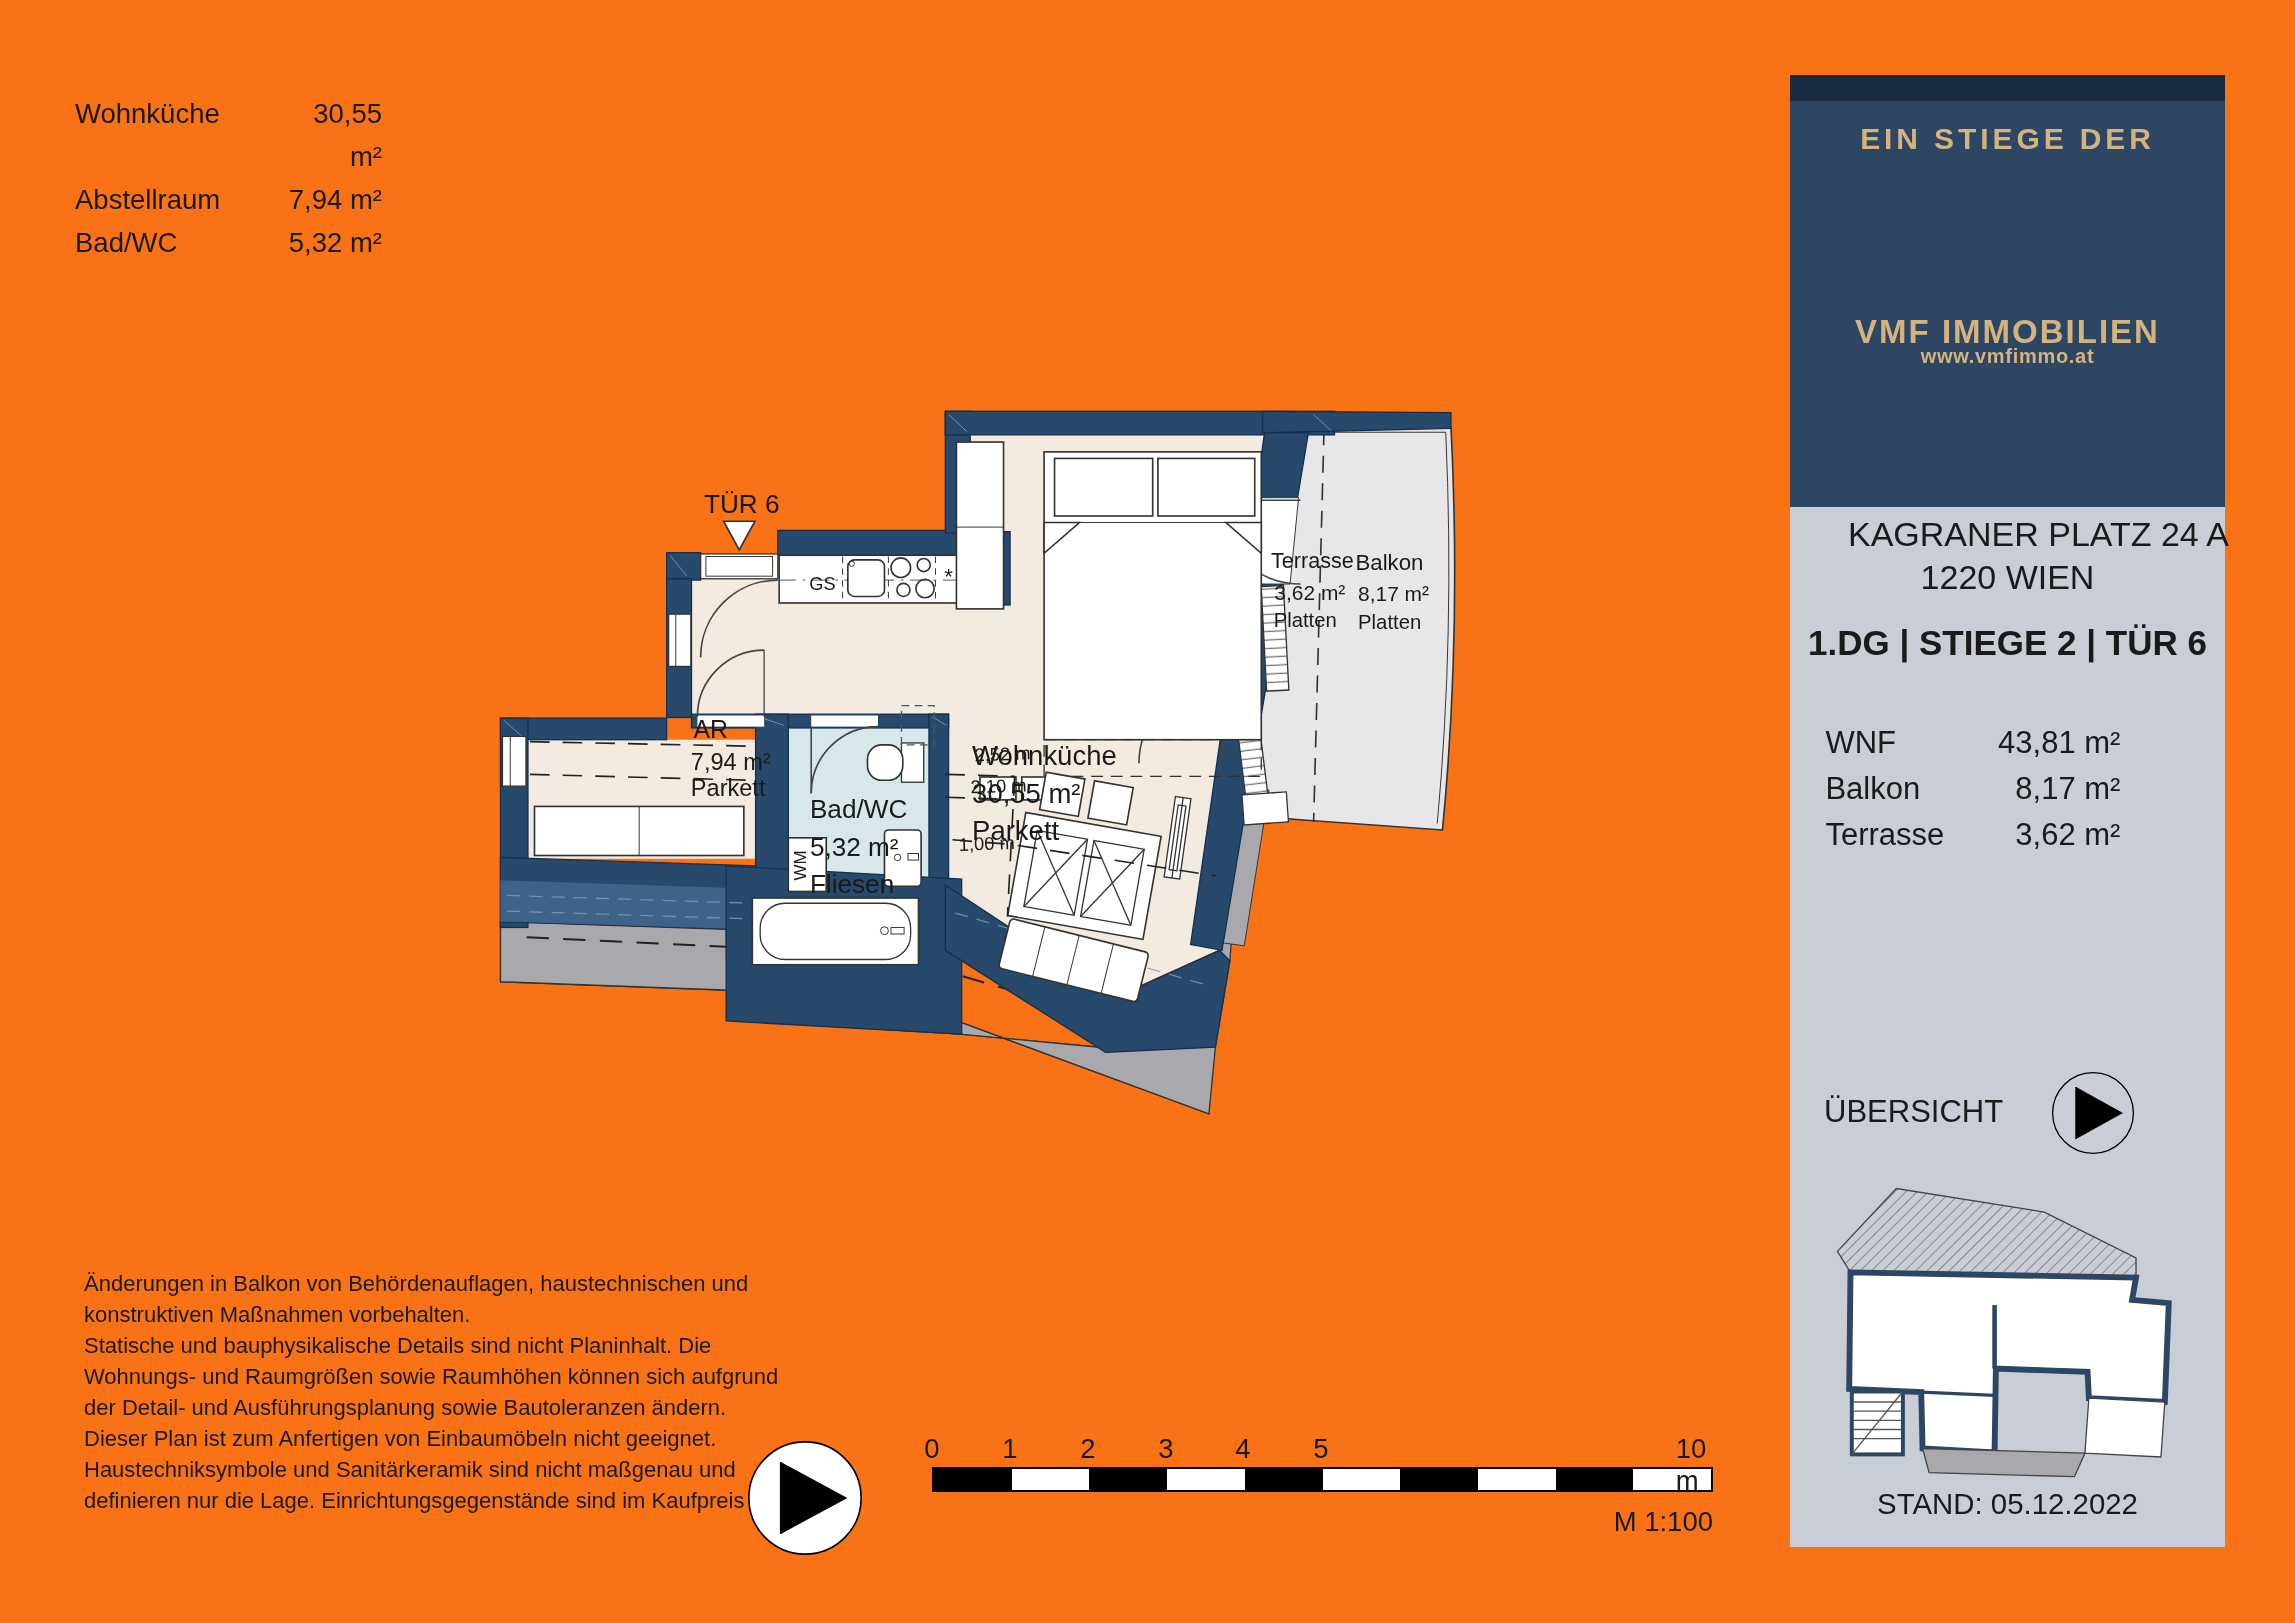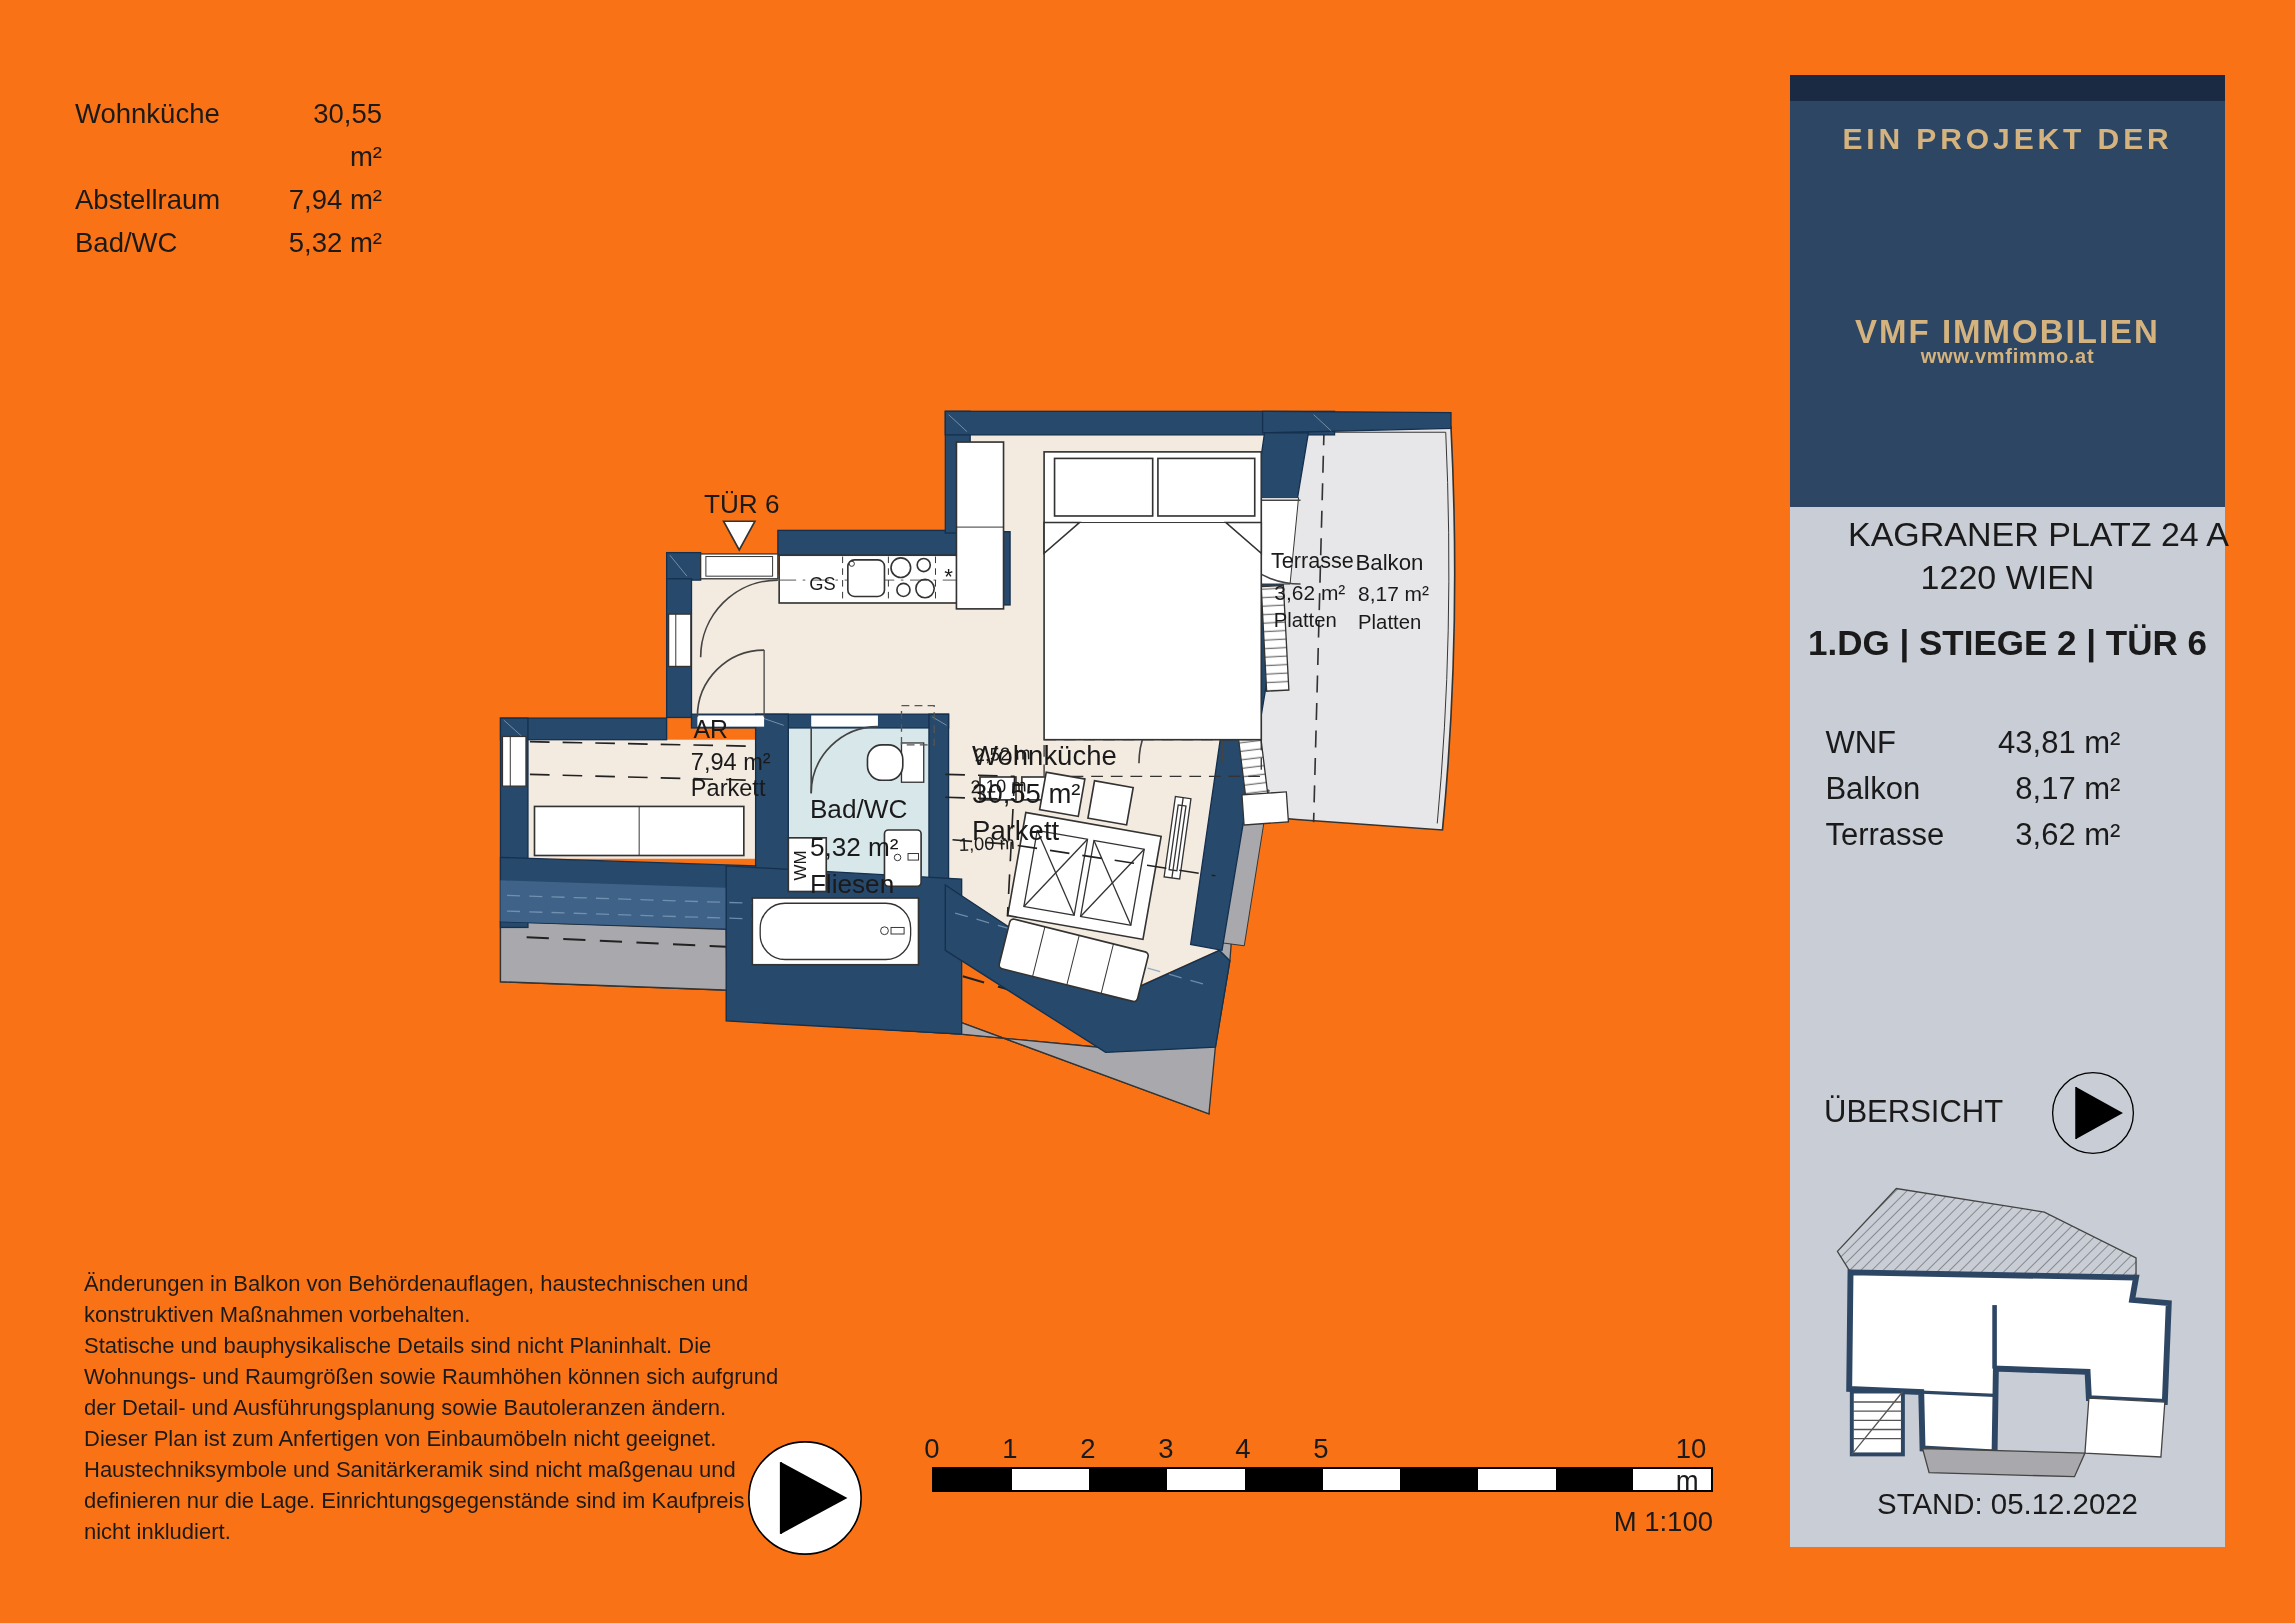--- a/index.html
+++ b/index.html
@@ -322,21 +322,20 @@
 
   <div class="abs disclaimer">
     <div>Änderungen in Balkon von Behördenauflagen, haustechnischen und</div>
     <div>konstruktiven Maßnahmen vorbehalten.</div>
     <div>Statische und bauphysikalische Details sind nicht Planinhalt. Die</div>
     <div>Wohnungs- und Raumgrößen sowie Raumhöhen können sich aufgrund</div>
     <div>der Detail- und Ausführungsplanung sowie Bautoleranzen ändern.</div>
     <div>Dieser Plan ist zum Anfertigen von Einbaumöbeln nicht geeignet.</div>
     <div>Haustechniksymbole und Sanitärkeramik sind nicht maßgenau und</div>
     <div>definieren nur die Lage. Einrichtungsgegenstände sind im Kaufpreis</div>
-    <div>nicht inkludiert.</div>
   </div>
 
   <svg class="abs" style="left:743px;top:1436px" width="124" height="124" viewBox="0 0 190 190">
     <circle cx="95" cy="95" r="86" fill="#fff" stroke="#000" stroke-width="2.5"></circle>
     <polygon points="58,40 160,95 58,150" fill="#000"></polygon>
     <line x1="58" y1="40" x2="58" y2="150" stroke="#000" stroke-width="3"></line>
   </svg>
 
   <div class="abs scalebar">
     <div class="sb-ticks">
@@ -359,21 +358,21 @@
         <div class="w"></div>
         <div class="b"></div>
         <div class="w"></div>
     </div>
     <div class="sb-scale">M 1:100</div>
   </div>
 
   <div class="abs sidebar">
     <div class="sb-dark">
       <div class="sb-topstrip"></div>
-      <div class="sb-project gold">EIN PROJEKT DER</div>
+      <div class="sb-project gold">EIN STIEGE DER</div>
       <div class="sb-company gold">VMF IMMOBILIEN</div>
       <div class="sb-site gold">www.vmfimmo.at</div>
     </div>
 
     <div class="sb-gray"></div>
     <div class="sb-addr1">KAGRANER PLATZ 24 A</div>
     <div class="sb-addr2">1220 WIEN</div>
     <div class="sb-unit">1.DG | STIEGE 2 | TÜR 6</div>
 
     <div class="sb-stats">

